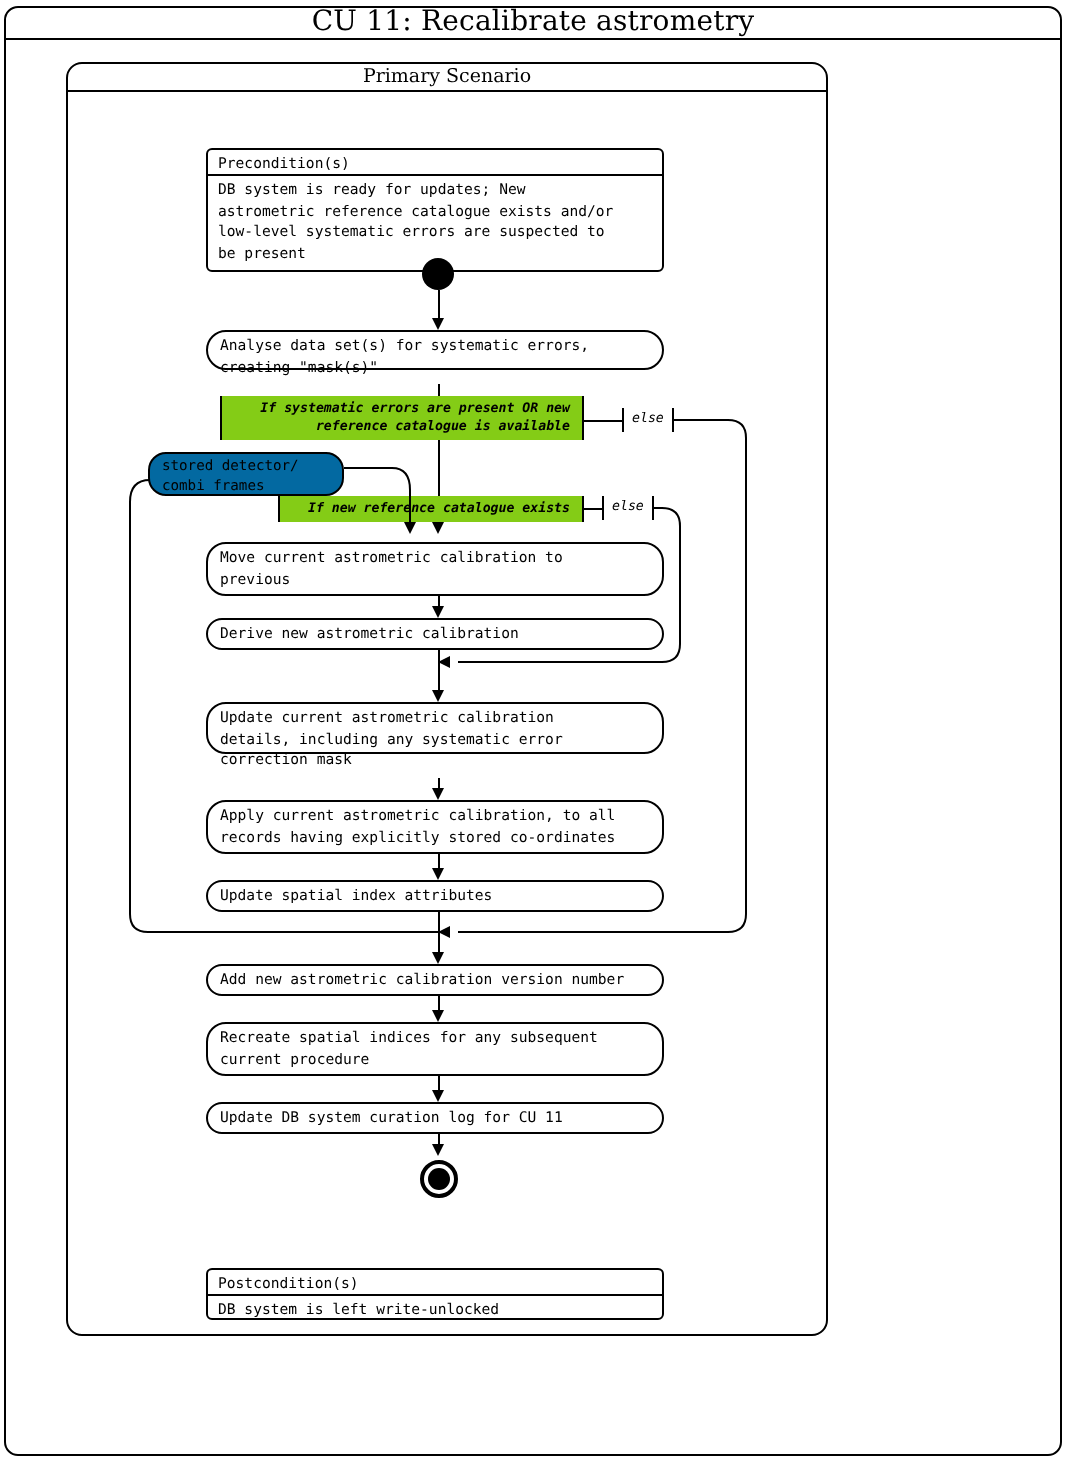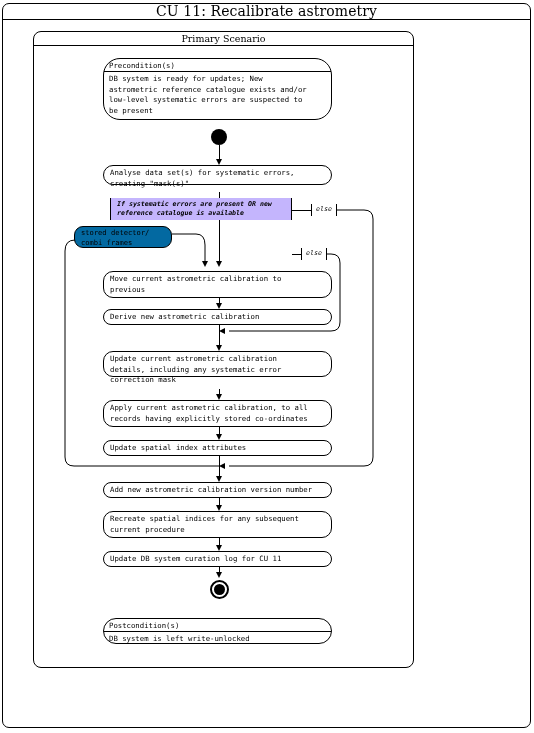--- a/index.html
+++ b/index.html
@@ -29,21 +29,21 @@
     position:absolute;left:33px;top:31px;width:381px;height:15px;
     box-sizing:border-box;border-bottom:1px solid #000;
     display:flex;align-items:center;justify-content:center;
     font-family:"DejaVu Serif","Liberation Serif",serif;
     font-size:9.5px;color:#000;
   }
 
   
   .cond-box{
     position:absolute;box-sizing:border-box;background:#fff;
-    border:1px solid #000;border-radius:17px;
+    border:1px solid #000;border-radius:3px;margin-top:16px;
   }
   .cond-head{
     box-sizing:border-box;border-bottom:1px solid #000;
     padding:2px 5px 1px 5px;font-size:7.3px;line-height:9px;color:#000;
     white-space:nowrap;
   }
   .cond-body{
     padding:2px 5px 2px 5px;font-size:7.3px;line-height:10.5px;color:#000;
   }
   .cond-body div{white-space:nowrap;}
@@ -59,24 +59,24 @@
   
   .objnode{
     position:absolute;box-sizing:border-box;background:#0369a1;
     border:1px solid #000;border-radius:9px;
     padding:1px 6px 1px 6px;font-size:7.1px;line-height:10px;color:#000;
   }
   .objnode div{white-space:nowrap;}
 
   
   .guard{
-    position:absolute;box-sizing:border-box;background:#c4b5fd;
+    position:absolute;box-sizing:border-box;background:#84cc16;
     border-left:1px solid #000;border-right:1px solid #000;
     padding:2px 6px 2px 6px;font-size:6.6px;line-height:9px;color:#000;
-    text-align:left;font-weight:bold;
+    text-align:right;font-weight:bold;
   }
   .guard div{white-space:nowrap;}
   .guard.italic div{font-style:italic;}
 
   .elsebox{
     position:absolute;box-sizing:border-box;background:#fff;
     border-left:1px solid #000;border-right:1px solid #000;
     padding:1px 4px 1px 4px;font-size:6.6px;line-height:9px;color:#000;
     font-weight:normal;font-style:italic;
   }
@@ -151,20 +151,23 @@
   <div class="elsebox" style="left:311px;top:204px;width:26px;height:12px;">
     <span>else</span>
   </div>
   <div class="hline" style="left:292px;top:209.5px;width:19px;"></div>
 
   <div class="objnode" style="left:74px;top:226px;width:98px;height:22px;">
     <div>stored detector/</div>
     <div>combi frames</div>
   </div>
 
+  <div class="guard italic" style="left:139px;top:248px;width:153px;height:13px;">
+    <div>If new reference catalogue exists</div>
+  </div>
   <div class="elsebox" style="left:301px;top:248px;width:26px;height:12px;">
     <span>else</span>
   </div>
   <div class="hline" style="left:292px;top:253.5px;width:9px;"></div>
 
   <div class="arrow-down" style="left:201.5px;top:261px;"></div>
   <div class="arrow-down" style="left:215.5px;top:261px;"></div>
 
   <div class="action" style="left:103px;top:271px;width:229px;height:27px;">
     <div>Move current astrometric calibration to</div>

